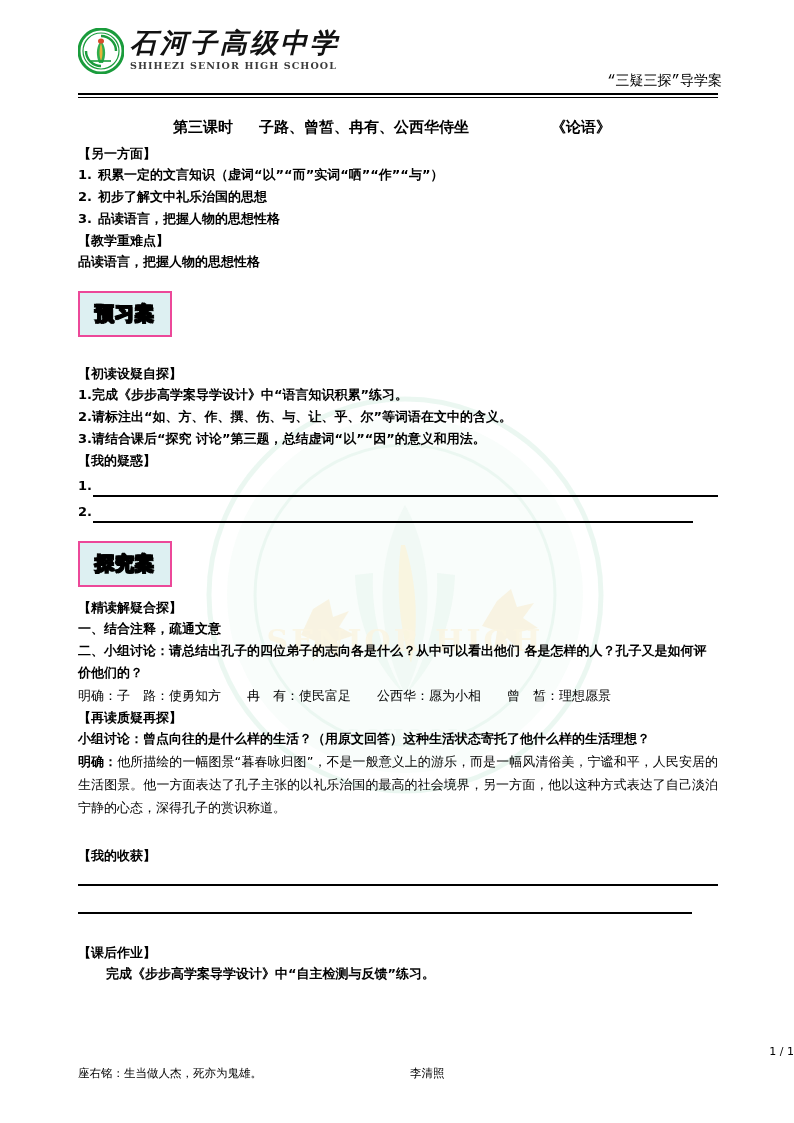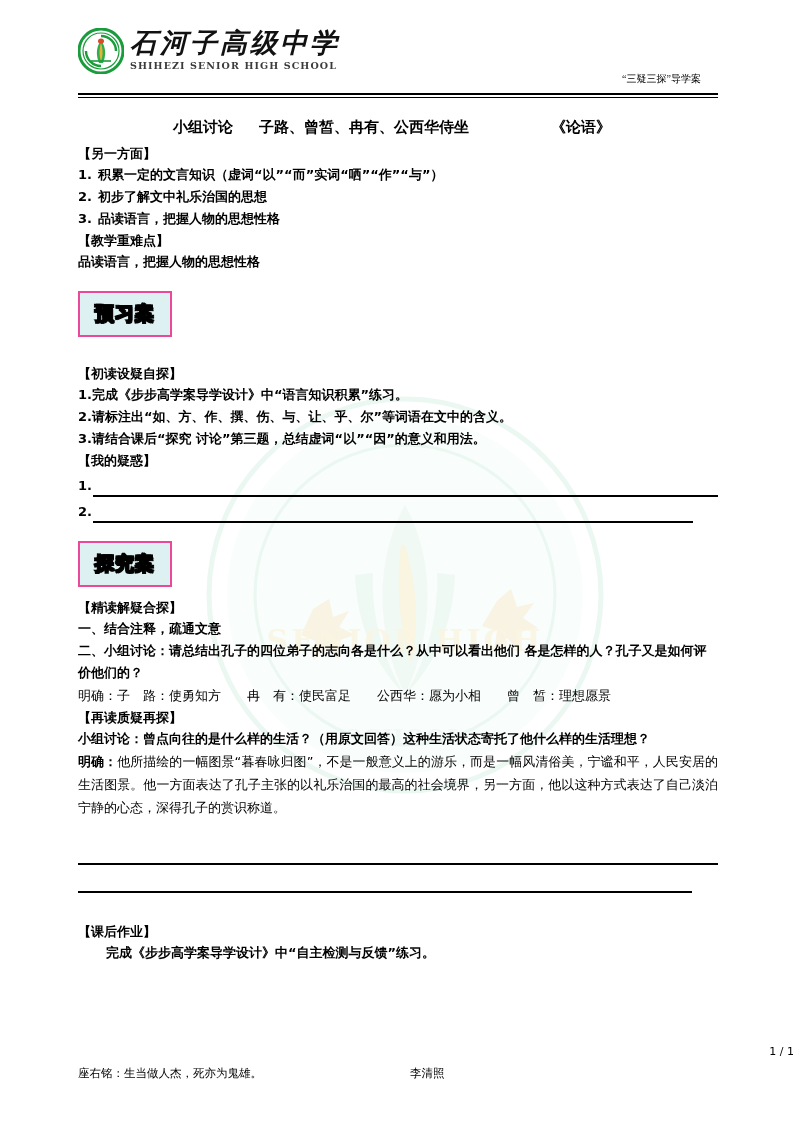--- a/index.html
+++ b/index.html
@@ -67,24 +67,24 @@
     font-family: "DejaVu Serif", "Liberation Serif", serif;
     font-size: 9.5px;
     font-weight: bold;
     letter-spacing: 1.1px;
     color: #3b3b3b;
     margin-top: 2px;
     white-space: nowrap;
   }
   .header-right {
     position: absolute;
-    right: 93px;
+    right: 72px;
     top: 72px;
-    font-size: 10px;
-    font-family: Liberation Serif, serif;
+    font-size: 14px;
+    font-family: Liberation Mono, monospace;
     color: #000;
     white-space: nowrap;
   }
   .header-rule {
     position: absolute;
     left: 78px;
     right: 76px;
     top: 93px;
     border-top: 2px solid #000;
     border-bottom: 1px solid #000;
@@ -254,21 +254,21 @@
         <div class="logo-en">SHIHEZI SENIOR HIGH SCHOOL</div>
       </div>
     </div>
     <div class="header-right">“三疑三探”导学案</div>
     <div class="header-rule"></div>
   </div>
 
   <div class="content">
 
     <div class="title-row">
-      <span class="title-lesson">小组讨论</span>
+      <span class="title-lesson">第三课时</span>
       <span class="title-main">子路、曾皙、冉有、公西华侍坐</span>
       <span class="title-source">《论语》</span>
     </div>
 
     <div class="sec-head">【另一方面】</div>
 
     <div class="obj-line">
       <span class="num">1.</span><span>积累一定的文言知识（虚词“以”“而”实词“哂”“作”“与”）</span>
     </div>
     <div class="obj-line">
@@ -316,20 +316,21 @@
     <div class="plain nw">一、结合注释，疏通文意</div>
     <div class="plain">二、小组讨论：请总结出孔子的四位弟子的志向各是什么？从中可以看出他们 各是怎样的人？孔子又是如何评价他们的？</div>
     <div class="para">明确：子　路：使勇知方　　冉　有：使民富足　　公西华：愿为小相　　曾　皙：理想愿景</div>
 
     <div class="sec-head">【再读质疑再探】</div>
     <div class="plain">小组讨论：曾点向往的是什么样的生活？（用原文回答）这种生活状态寄托了他什么样的生活理想？</div>
     <div class="para"><b>明确：</b><span>他所描绘的一幅图景“暮春咏归图”，不是一般意义上的游乐，而是一幅风清俗美，宁谧和平，人民安居的生活图景。他一方面表达了孔子主张的以礼乐治国的最高的社会境界，另一方面，他以这种方式表达了自己淡泊宁静的心态，深得孔子的赏识称道。</span></div>
 
     <div class="spacer-lg"></div>
 
+    <div class="sec-head">【我的收获】</div>
 
     <div class="spacer-md"></div>
     <div class="rule-full"></div>
     <div class="spacer-lg"></div>
     <div class="rule-sub"></div>
 
     <div class="spacer-md"></div>
 
 
     <div class="spacer-sm"></div>

